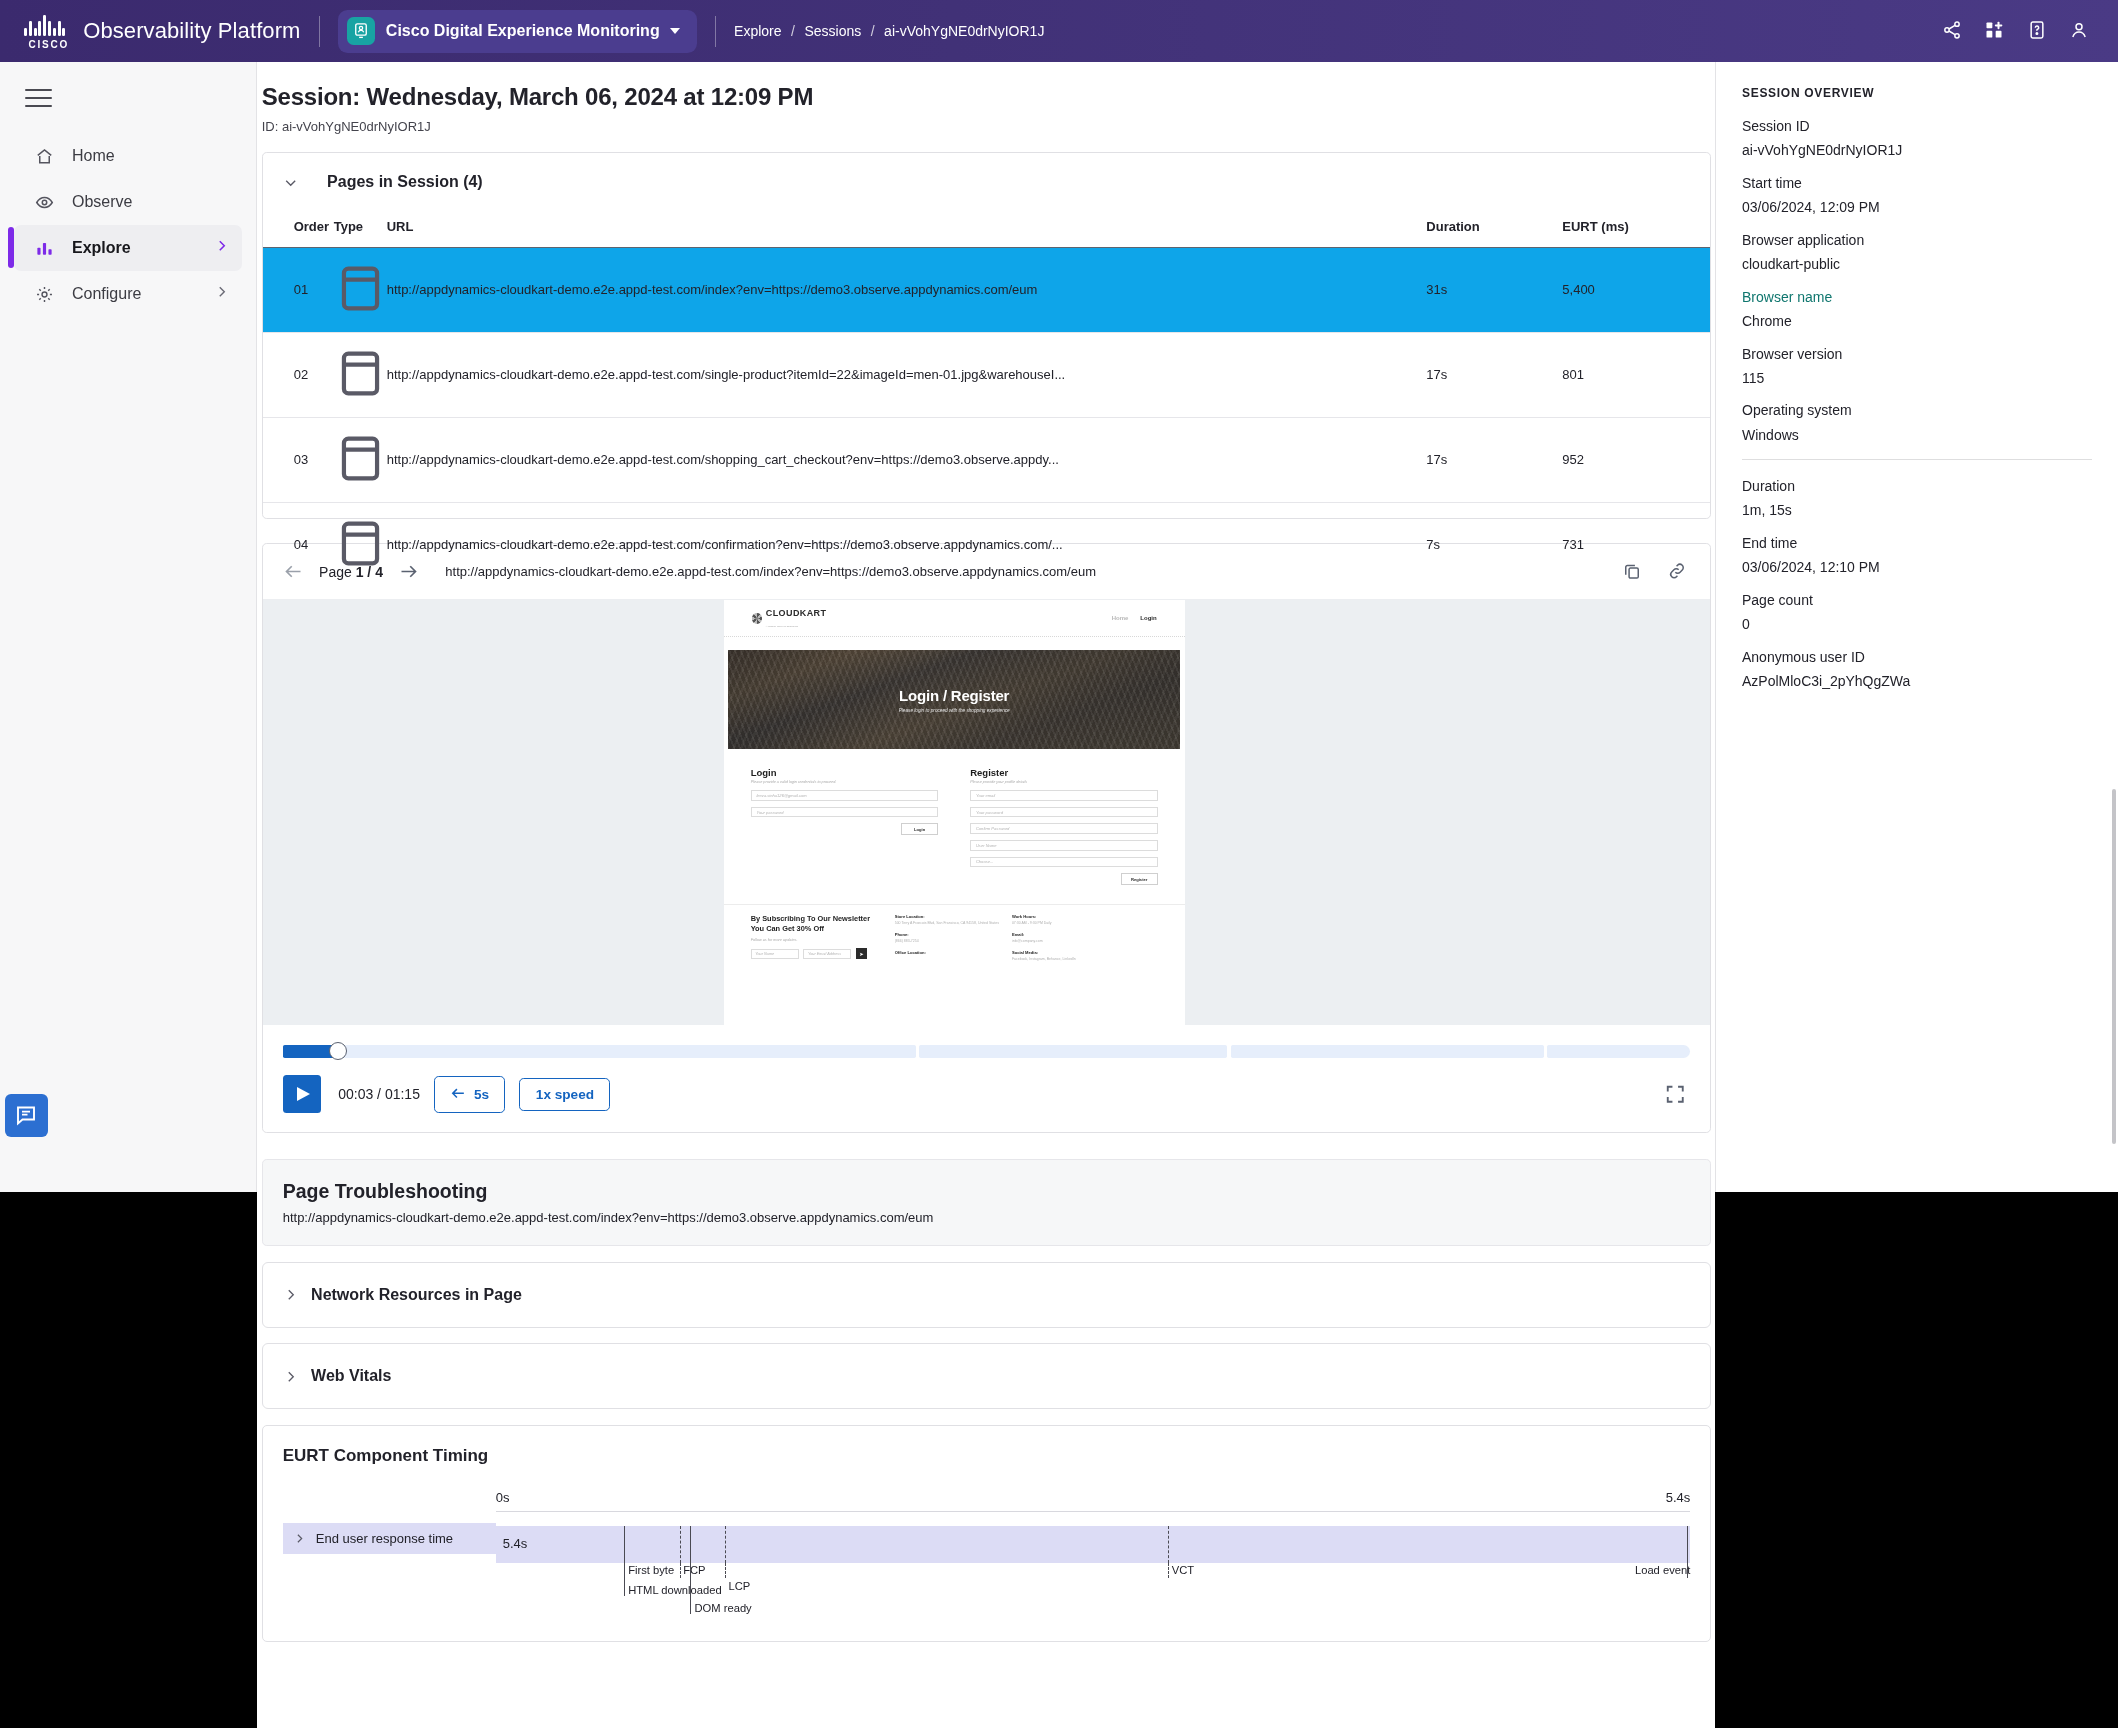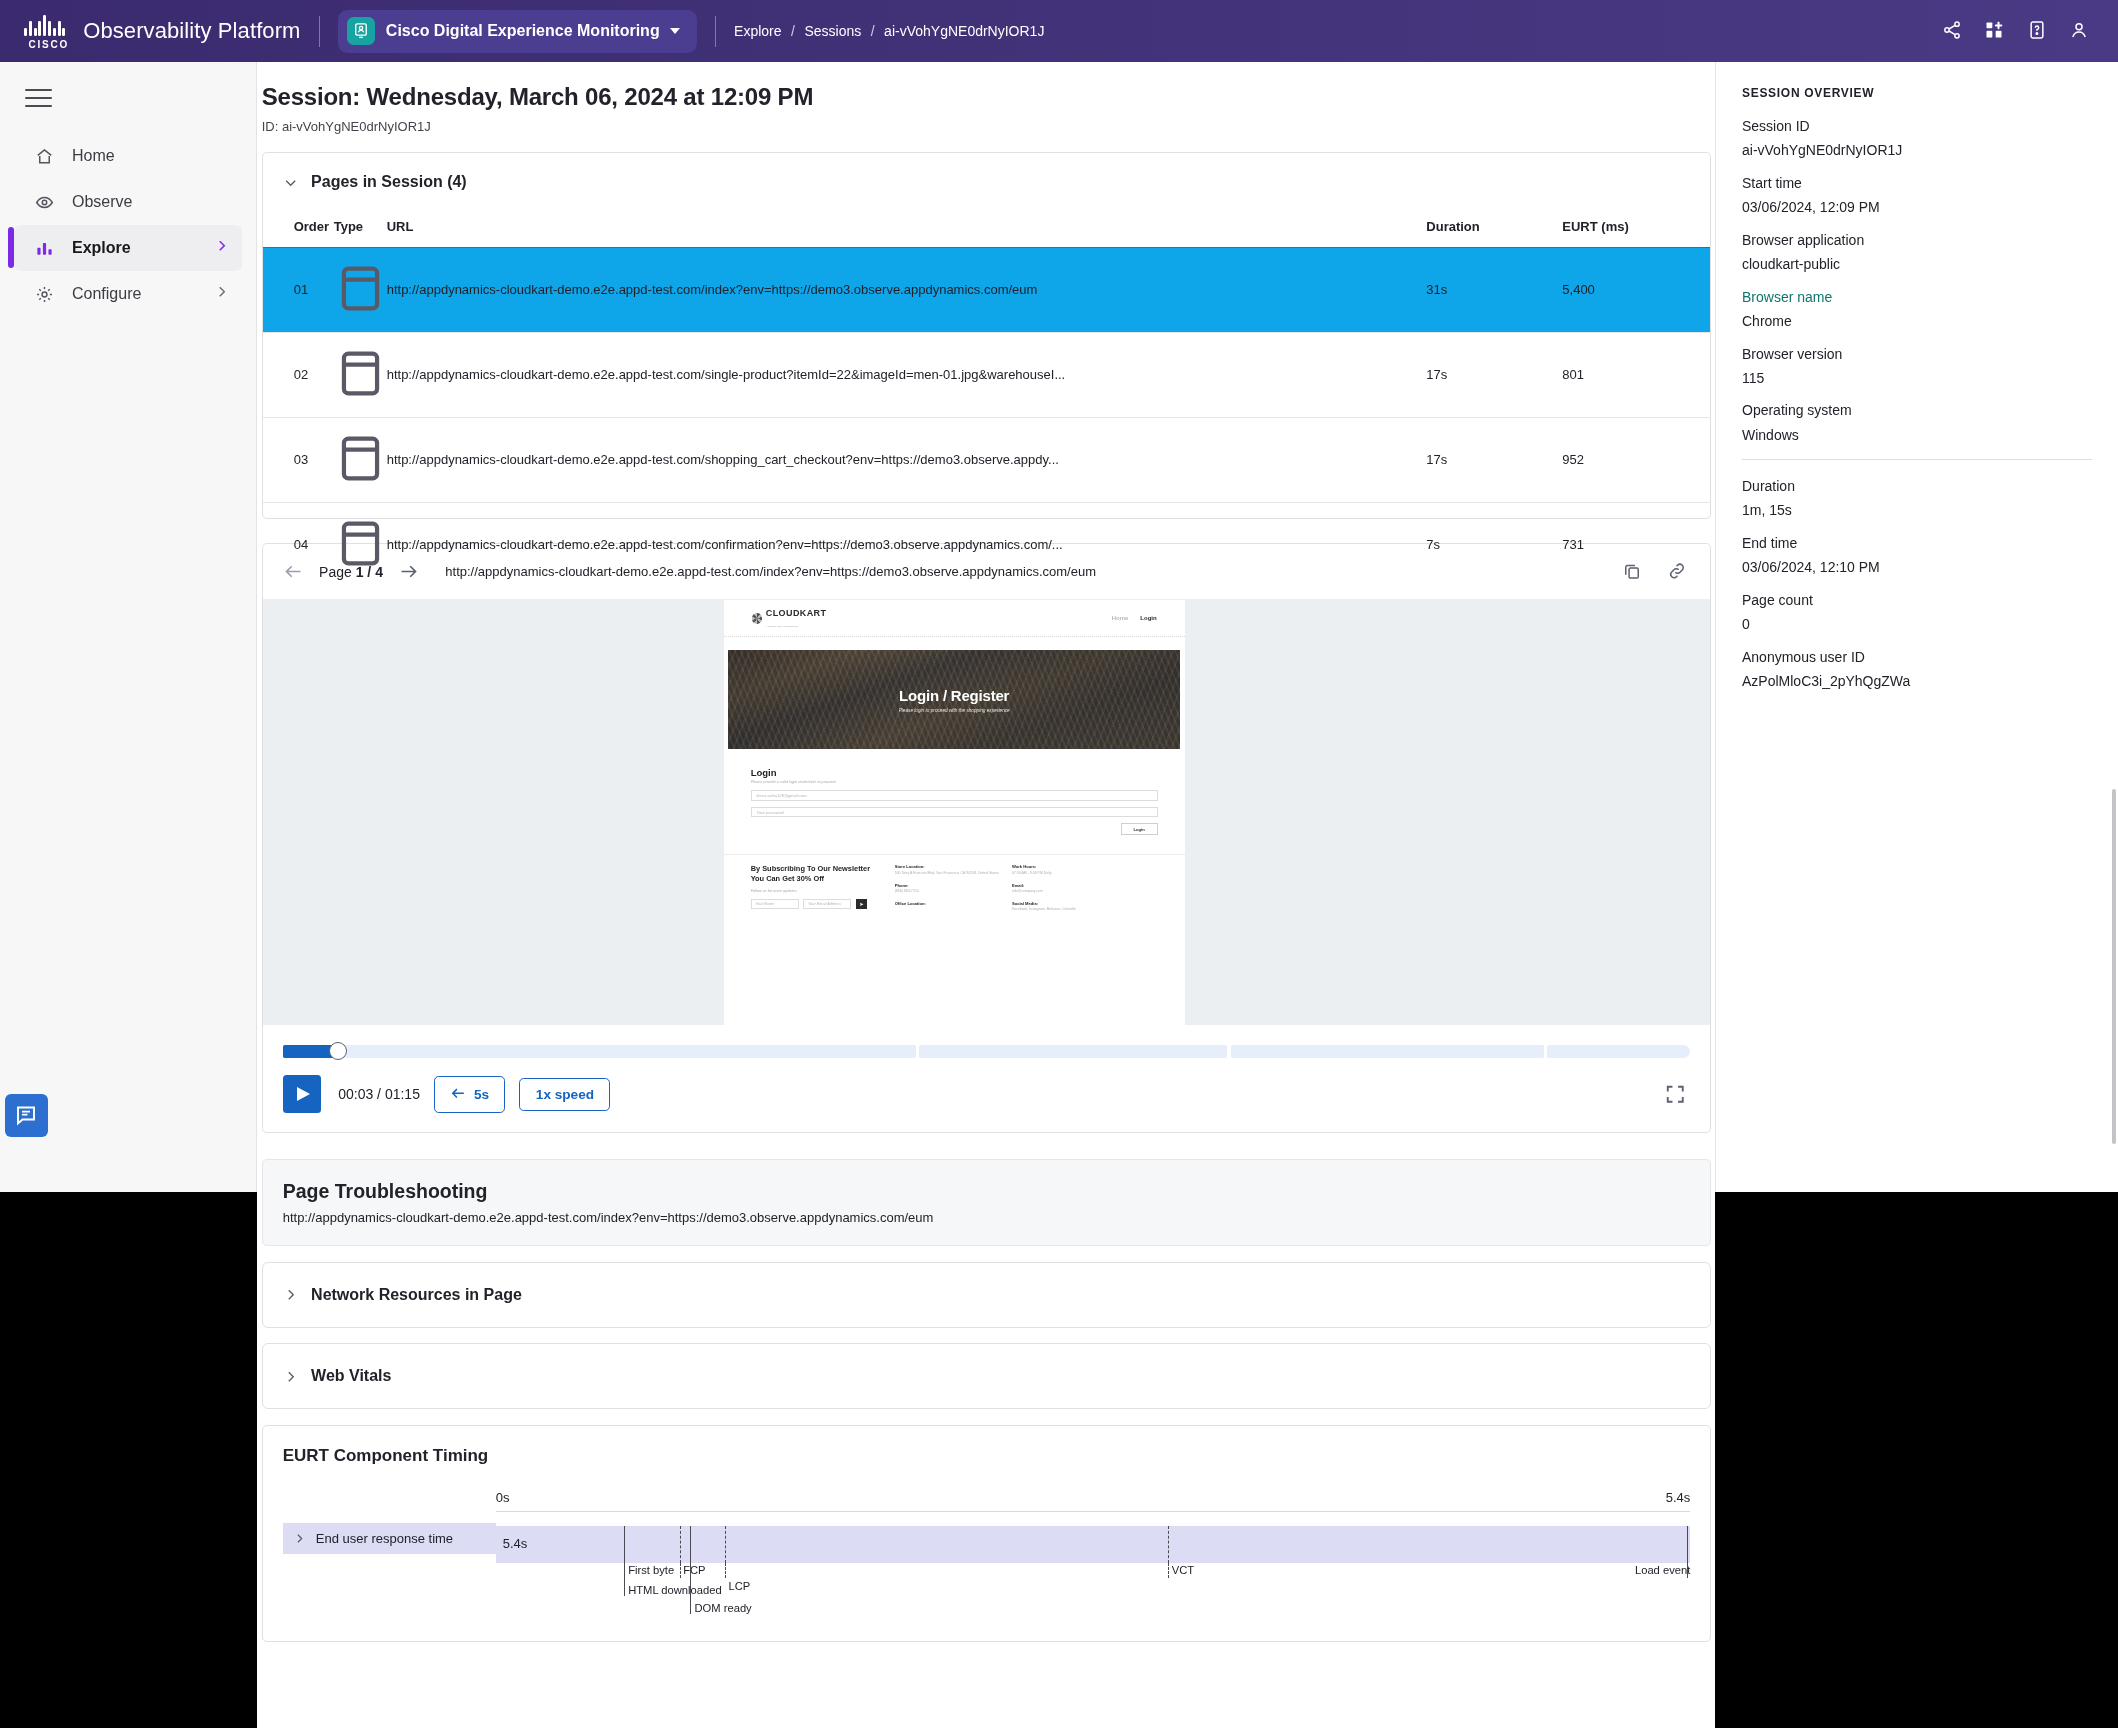--- a/index.html
+++ b/index.html
@@ -68,21 +68,21 @@
   .feedback-btn svg { width:24px; height:24px; }
 
   
   .main { position:absolute; left:257px; top:62px; width:1459px; height:1667px; background:#fff; overflow:hidden; }
   .page-head { padding: 21px 0 0 4.7px; }
   .page-title { font-size:24px; font-weight:700; color:#22222a; letter-spacing:-0.2px; }
   .page-sub { font-size:13px; color:#44444d; margin-top:8.3px; }
 
   .card { margin: 18px 4.7px 0 4.7px; border:0.6px solid #e0e0e4; border-radius:4.7px; background:#fff; }
 
-  .collapse-head { display:flex; align-items:center; gap:13px; padding: 20px 20px 6px 20px; }
+  .collapse-head { display:flex; align-items:center; gap:29px; padding: 20px 20px 6px 20px; }
   .chev-ic { width:15.4px; height:15.4px; color:#5a5a66; }
   .collapse-title { font-size:16px; font-weight:700; color:#22222a; }
 
   table.pages { width:100%; border-collapse:collapse; margin-top:15.4px; }
   table.pages th {
     text-align:left; font-size:13px; font-weight:700; color:#22222a;
     padding: 6px 0 13px 0; border-bottom:1.8px solid #5d6470;
   }
   table.pages td { font-size:13px; color:#22222a; padding: 14px 0; border-bottom:0.6px solid #e6e6ea; }
   table.pages tr.sel td { background:#0ea5e9; }
@@ -495,20 +495,32 @@
           <div class="rp-forms">
             <div class="rp-col">
               <h3>Login</h3>
               <div class="sub">Please provide a valid login credentials to proceed.</div>
               <div class="rp-inp">leeza.sinha126@gmail.com</div>
               <div class="rp-inp">Your password</div>
               <div class="rp-btnrow">
                 <div class="rp-btn">Login</div>
               </div>
             </div>
+            <div class="rp-col">
+              <h3>Register</h3>
+              <div class="sub">Please provide your profile details</div>
+              <div class="rp-inp">Your email</div>
+              <div class="rp-inp">Your password</div>
+              <div class="rp-inp">Confirm Password</div>
+              <div class="rp-inp">User Name</div>
+              <div class="rp-inp">Choose...</div>
+              <div class="rp-btnrow">
+                <div class="rp-btn">Register</div>
+              </div>
+            </div>
           </div>
 
           <div class="rp-news">
             <div>
               <h4>By Subscribing To Our Newsletter You Can Get 30% Off</h4>
               <div class="fu">Follow us for more updates.</div>
               <div class="rp-news-inputs">
                 <div class="ni">Your Name</div>
                 <div class="ni">Your Email Address</div>
                 <div class="rp-send">➤</div>

